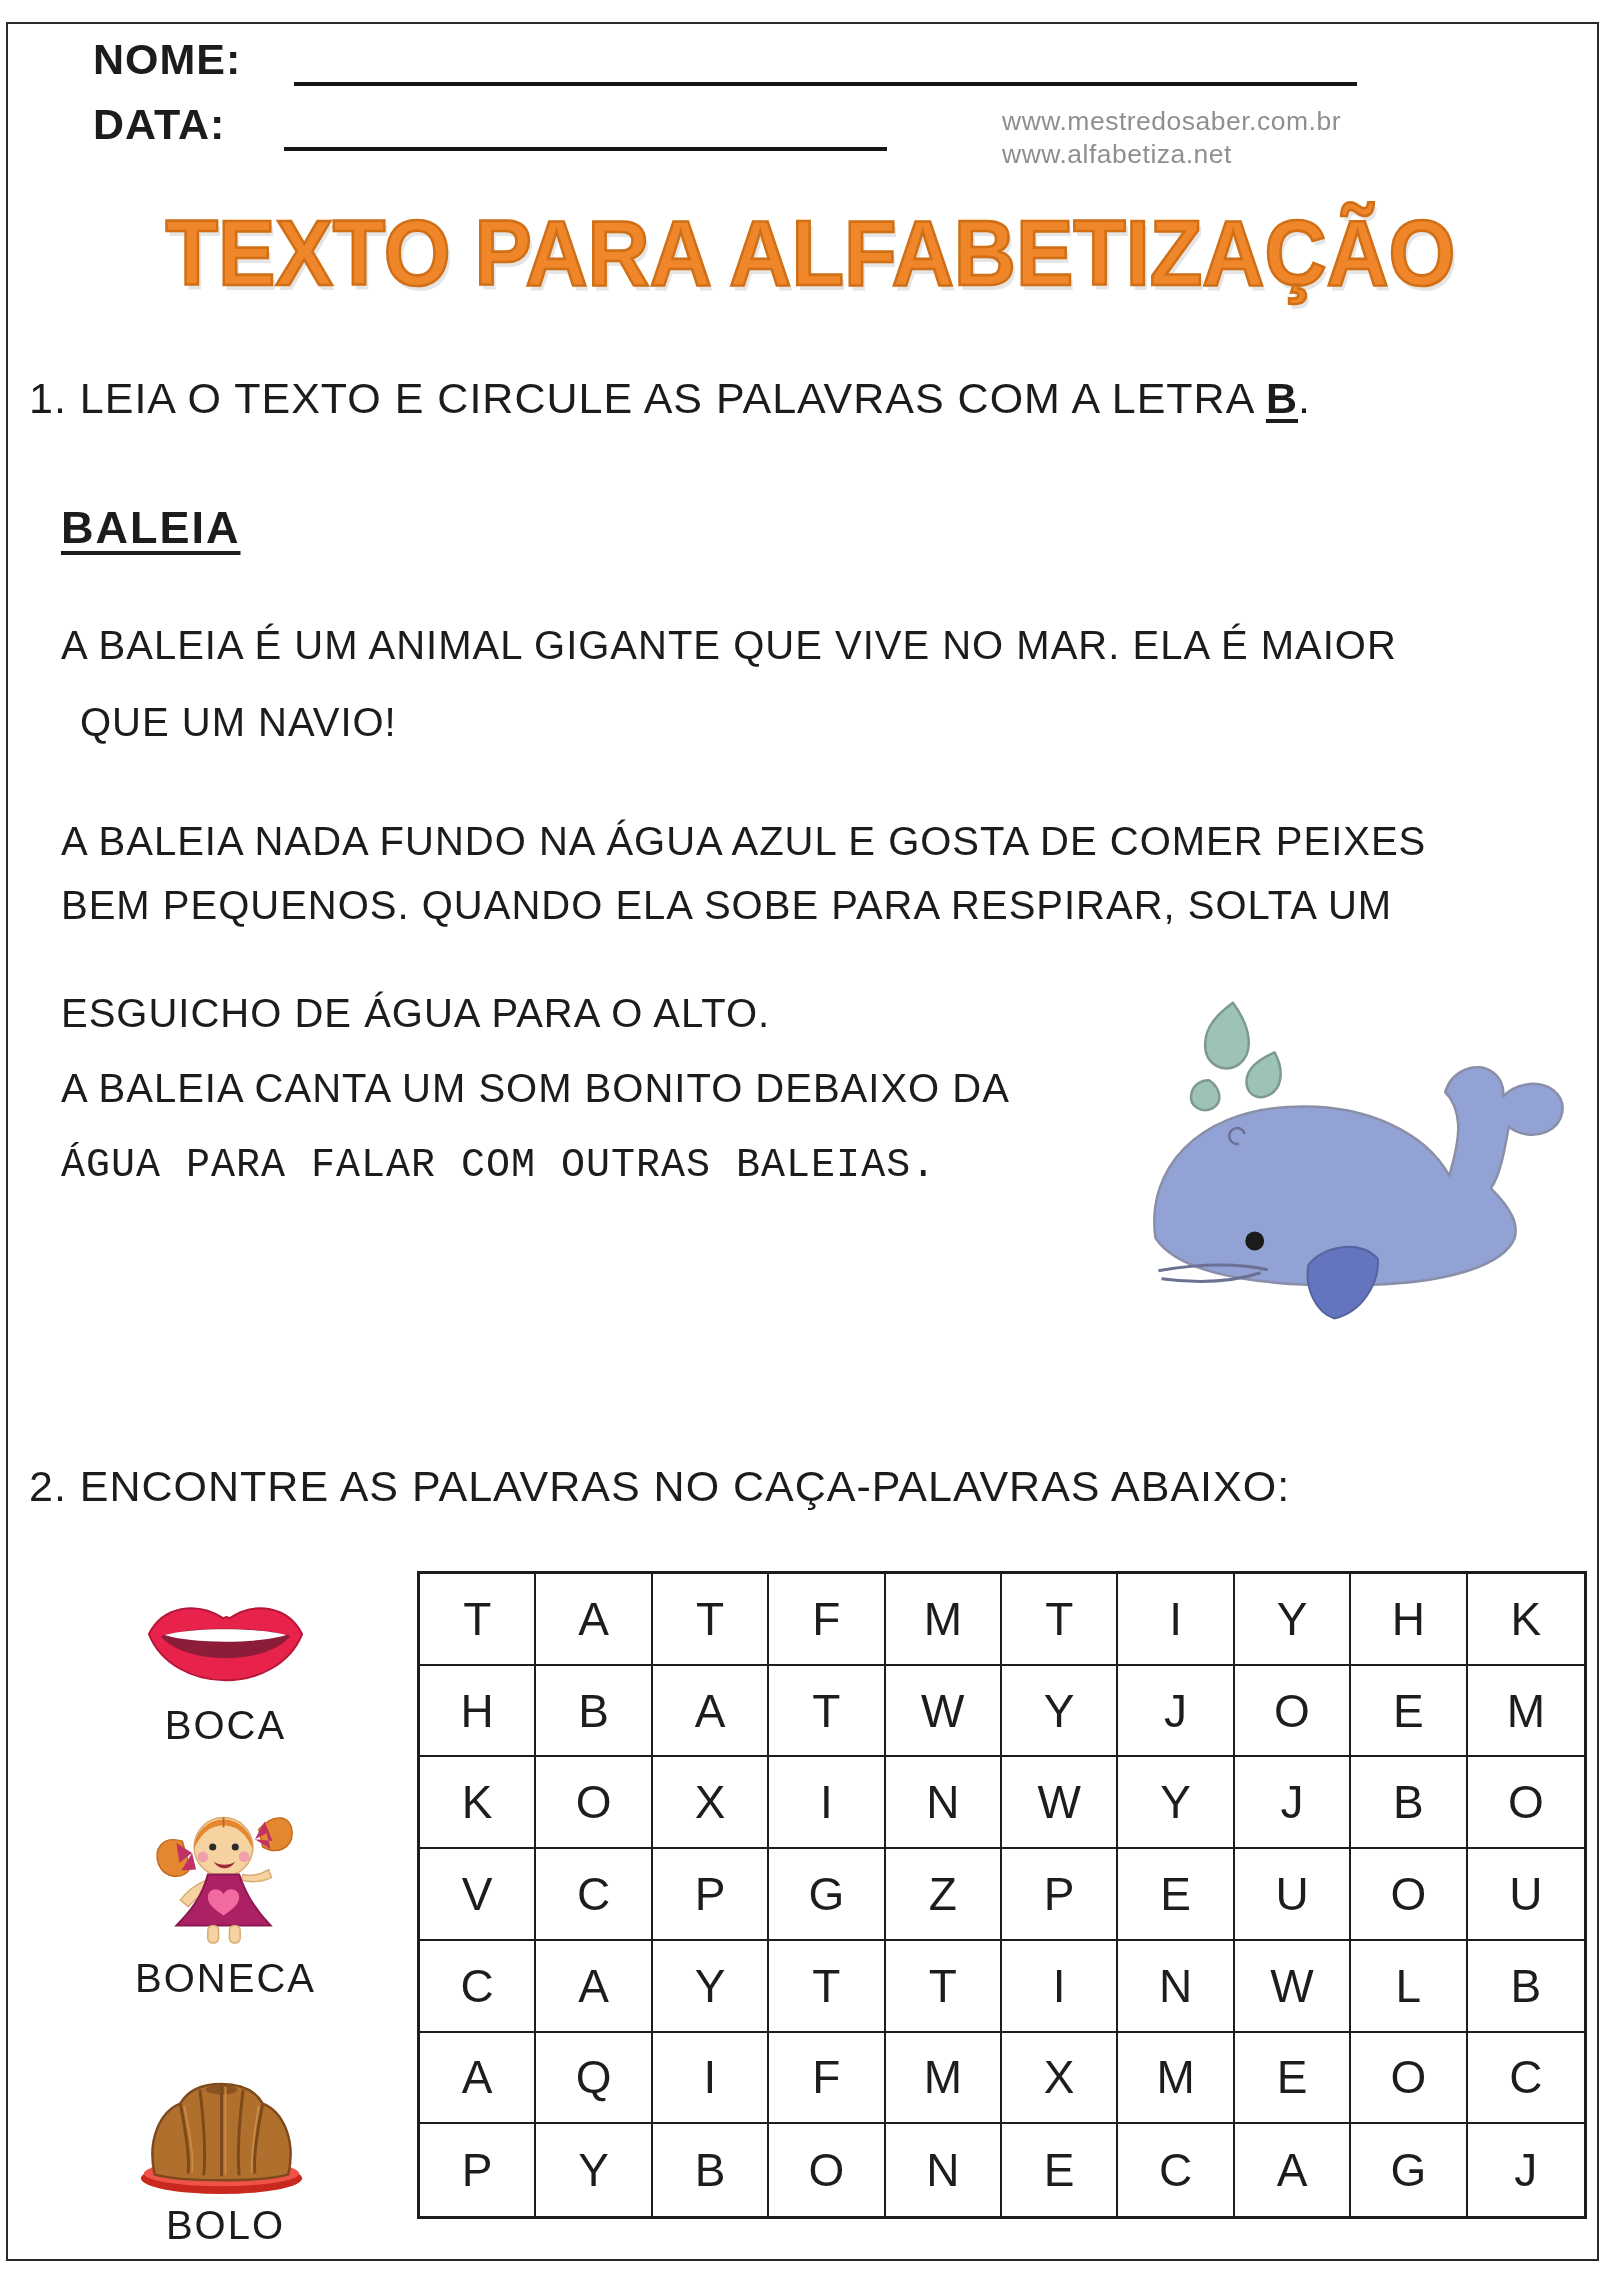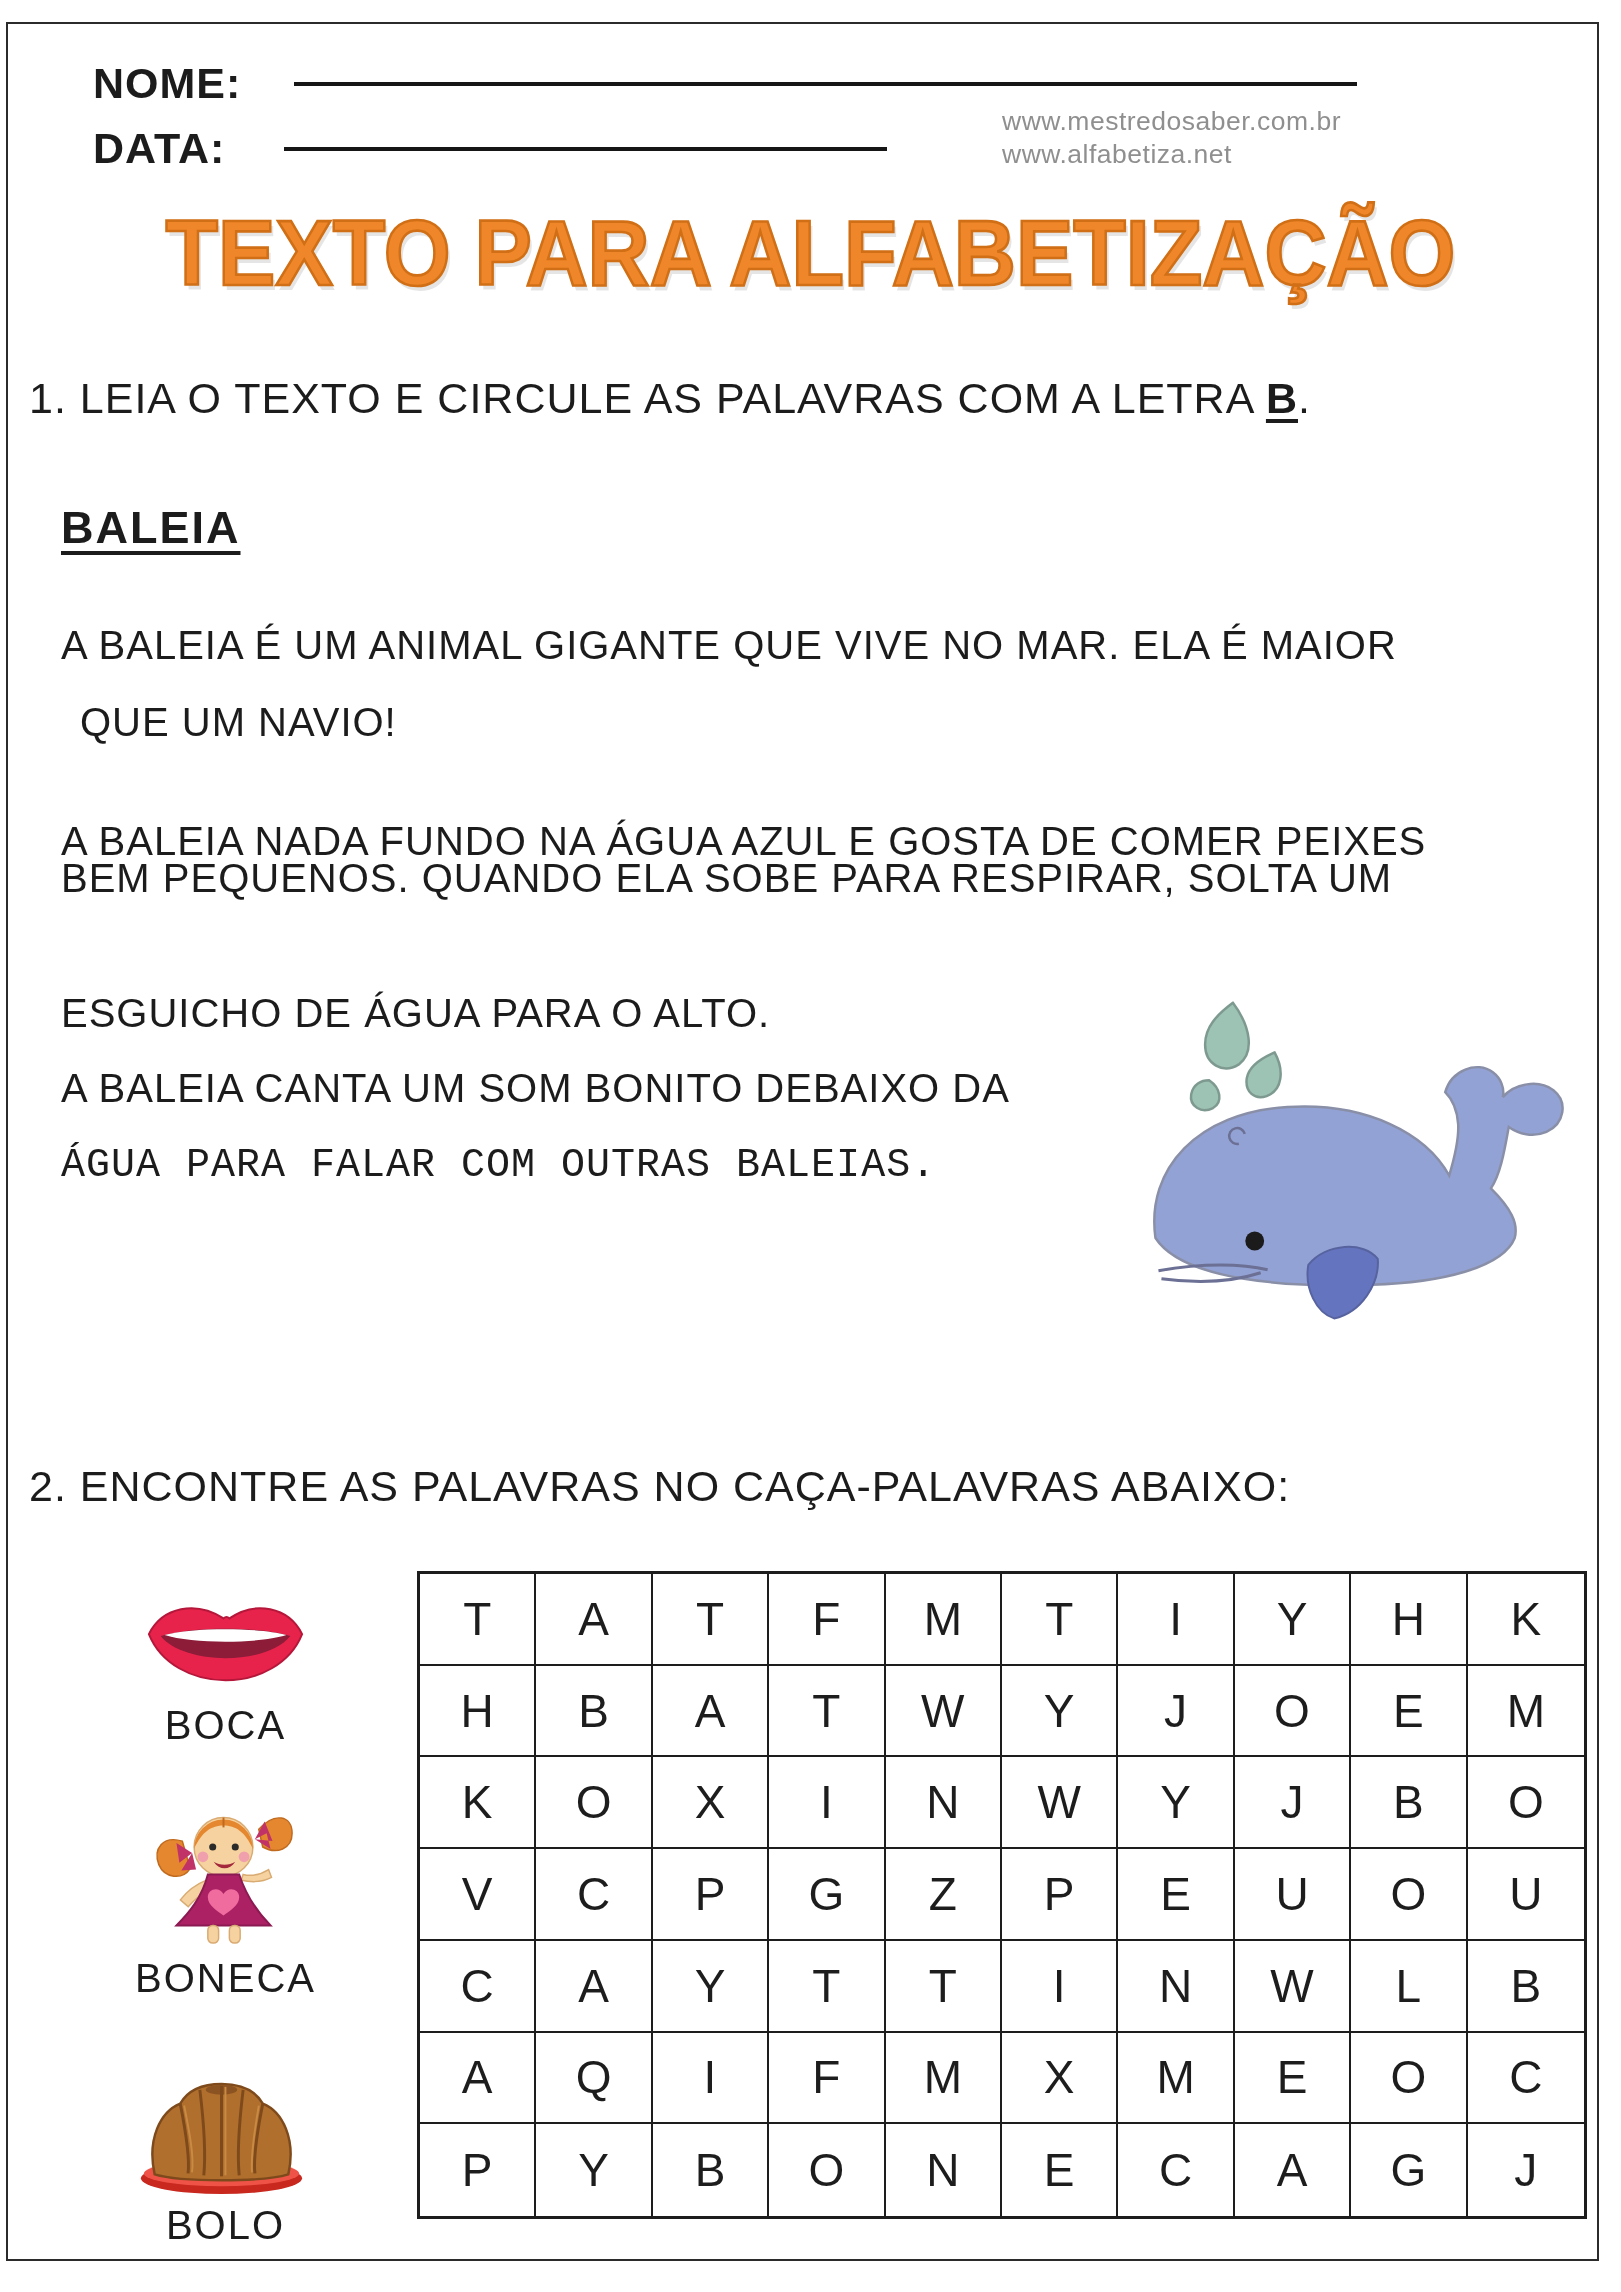--- a/index.html
+++ b/index.html
@@ -4,21 +4,21 @@
 <style>
   html,body{margin:0;padding:0;background:#ffffff;}
   .page{
     position:relative;width:1621px;height:2293px;background:#ffffff;overflow:hidden;
     font-family:"Liberation Sans",sans-serif;color:var(--text_black,#1c1c1c);
   }
   .frame{
     position:absolute;left:5.9px;top:21.6px;width:1593px;height:2239px;
     border:2.9px solid #2b2b2b;box-sizing:border-box;pointer-events:none;
   }
-  .hdr-label{position:absolute;font-size:43px;font-weight:700;letter-spacing:1px;margin-top:24px;}
+  .hdr-label{position:absolute;font-size:43px;font-weight:700;letter-spacing:1px;}
   .hdr-line{position:absolute;border-top:4.9px solid #161616;}
   .site{position:absolute;left:1002px;width:412px;font-size:26.5px;color:var(--url_gray,#8f8f8f);letter-spacing:0.5px;}
   .title{
     position:absolute;left:0;top:204px;width:100%;text-align:center;
     font-size:86px;font-weight:700;letter-spacing:0px;
     color:var(--title_orange,#F0862A);
     -webkit-text-stroke:2.5px var(--title_outline,#D06F15);
     text-shadow:2.9px 3.9px 0 rgba(0,0,0,0.10);
     transform:scaleY(1.08);
   }
@@ -61,21 +61,21 @@
   <div class="ex-line" style="top:374px;">
     <span>1. LEIA O TEXTO E CIRCULE AS PALAVRAS COM A LETRA </span><span class="b-em">B</span><span>.</span>
   </div>
 
   <div class="reading-heading" style="top:502px;">BALEIA</div>
 
   <div class="para-line" style="top:623px;">A BALEIA É UM ANIMAL GIGANTE QUE VIVE NO MAR. ELA É MAIOR</div>
   <div class="para-line" style="top:700px;margin-left:19px;">QUE UM NAVIO!</div>
 
   <div class="para-line" style="top:819px;">A BALEIA NADA FUNDO NA ÁGUA AZUL E GOSTA DE COMER PEIXES</div>
-  <div class="para-line" style="top:856px;text-align:center;">BEM PEQUENOS. QUANDO ELA SOBE PARA RESPIRAR, SOLTA UM</div>
+  <div class="para-line" style="top:883px;text-align:center;">BEM PEQUENOS. QUANDO ELA SOBE PARA RESPIRAR, SOLTA UM</div>
   <div class="para-line" style="top:972px;margin-top:19px;">ESGUICHO DE ÁGUA PARA O ALTO.</div>
 
   <div class="para-line" style="top:1066px;">A BALEIA CANTA UM SOM BONITO DEBAIXO DA</div>
   <div class="para-line" style="top:1143px;font-family:Liberation Mono, monospace;">ÁGUA PARA FALAR COM OUTRAS BALEIAS.</div>
 
   <svg class="illus" style="left:1112px;top:985px;" width="470" height="387" viewBox="0 0 470 390">
 
     <g>
       <path d="M120,18 C138,42 142,68 126,80 C110,90 92,80 92,60 C92,42 104,30 120,18 Z" fill="var(--water_drop)" stroke="#7e9a90" stroke-width="2.5"></path>
       <path d="M96,96 C108,104 110,118 100,124 C88,130 76,122 78,110 C80,100 88,96 96,96 Z" fill="var(--water_drop)" stroke="#7e9a90" stroke-width="2.5"></path>

